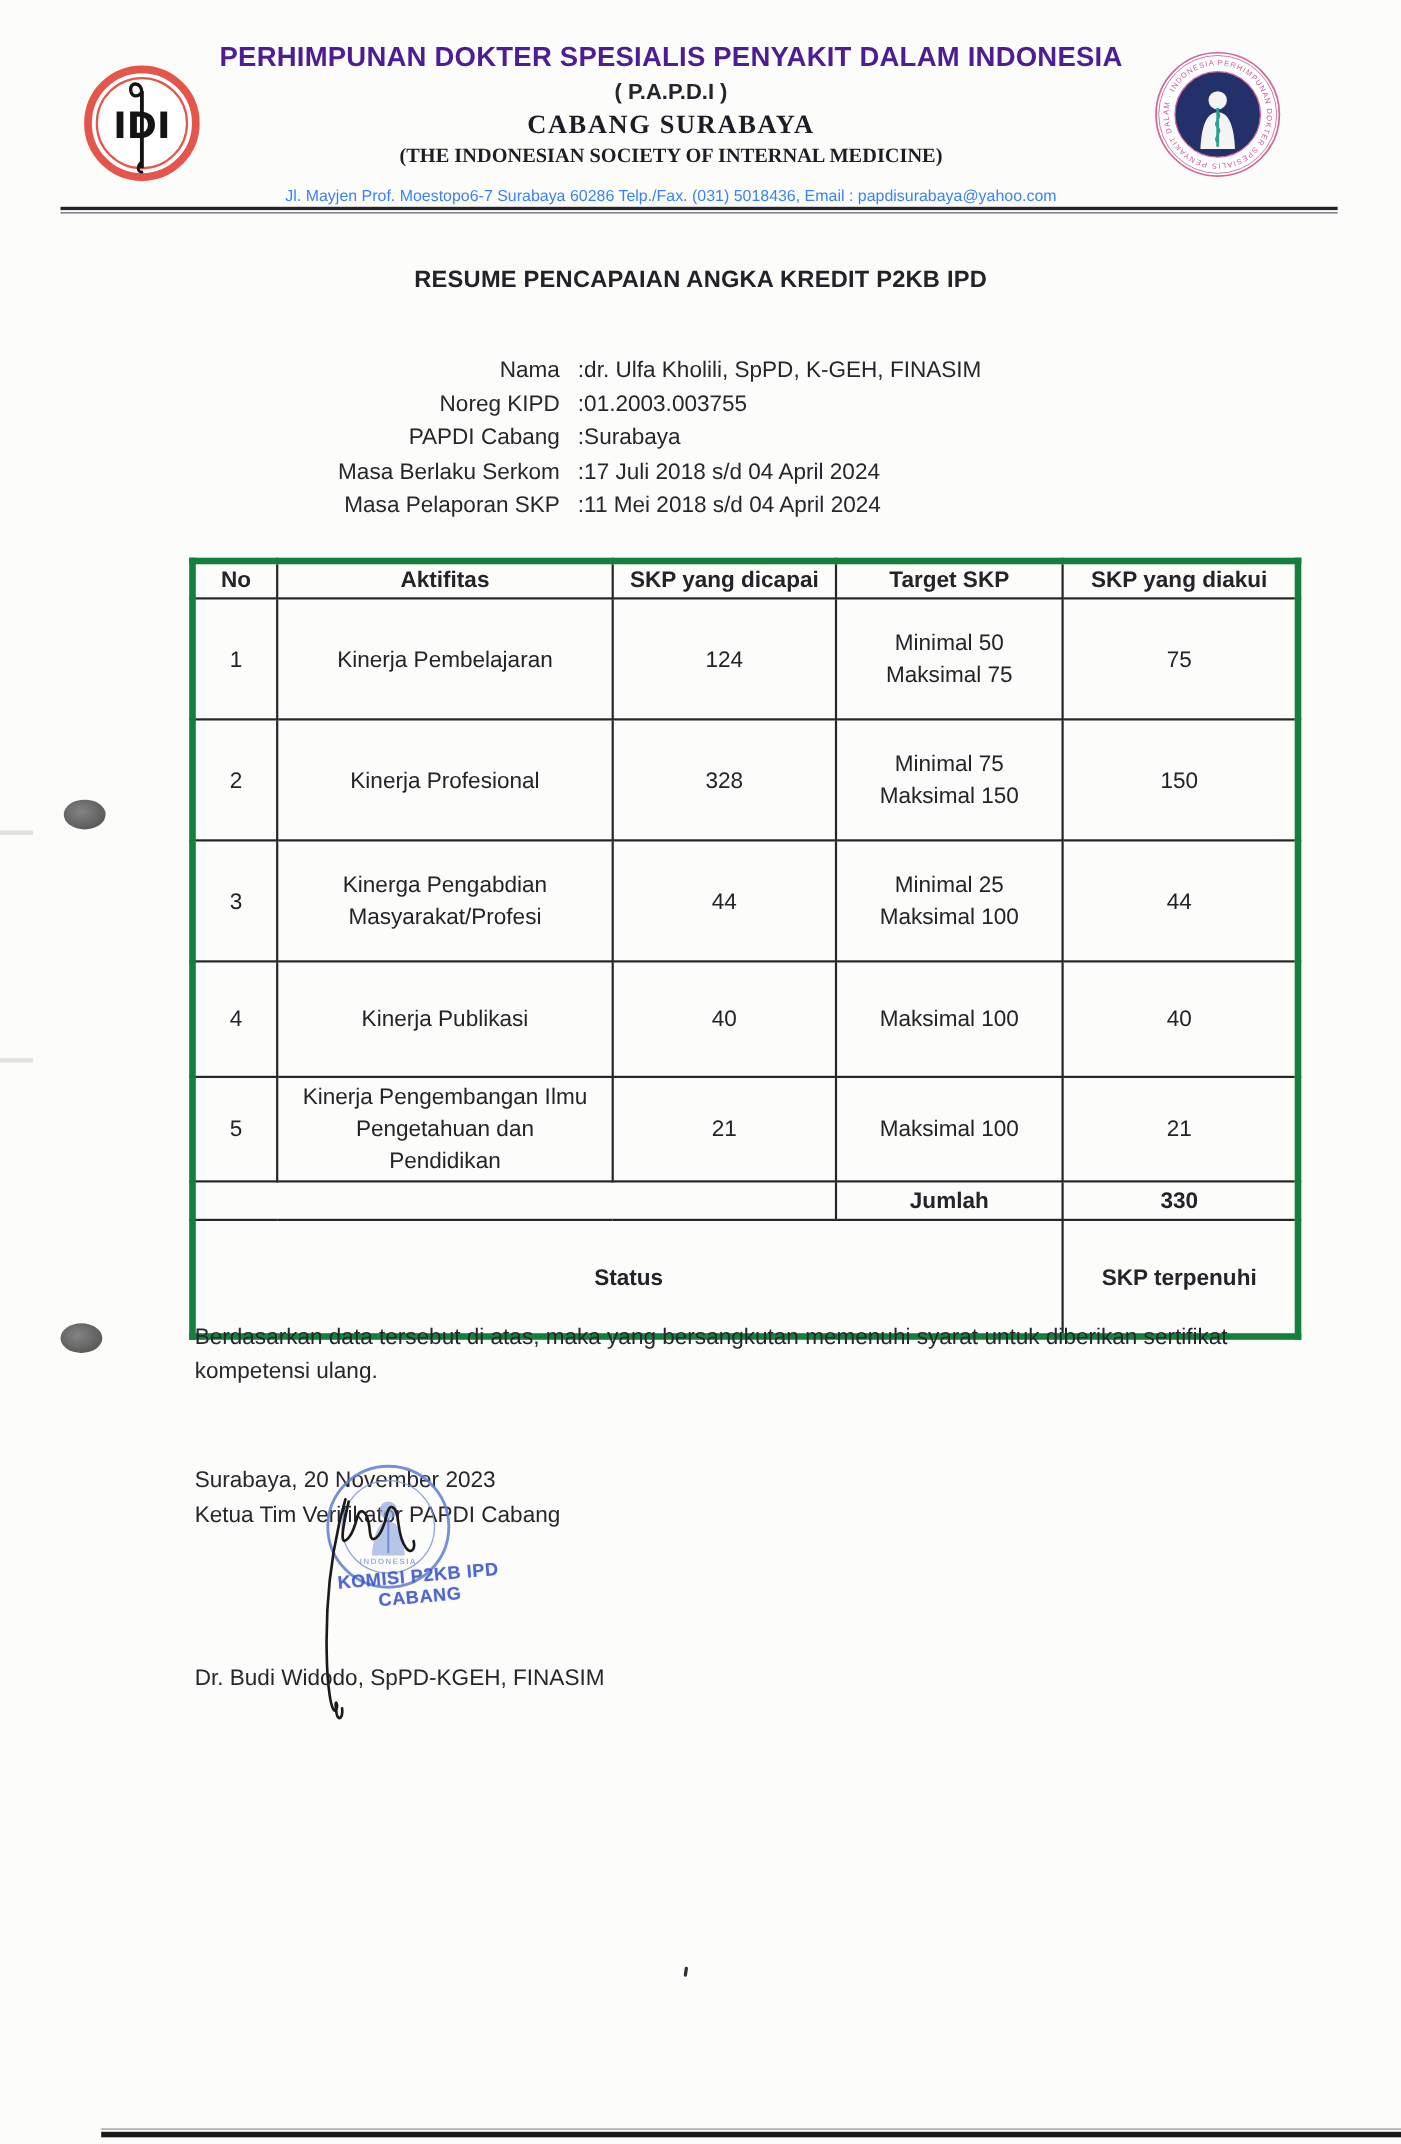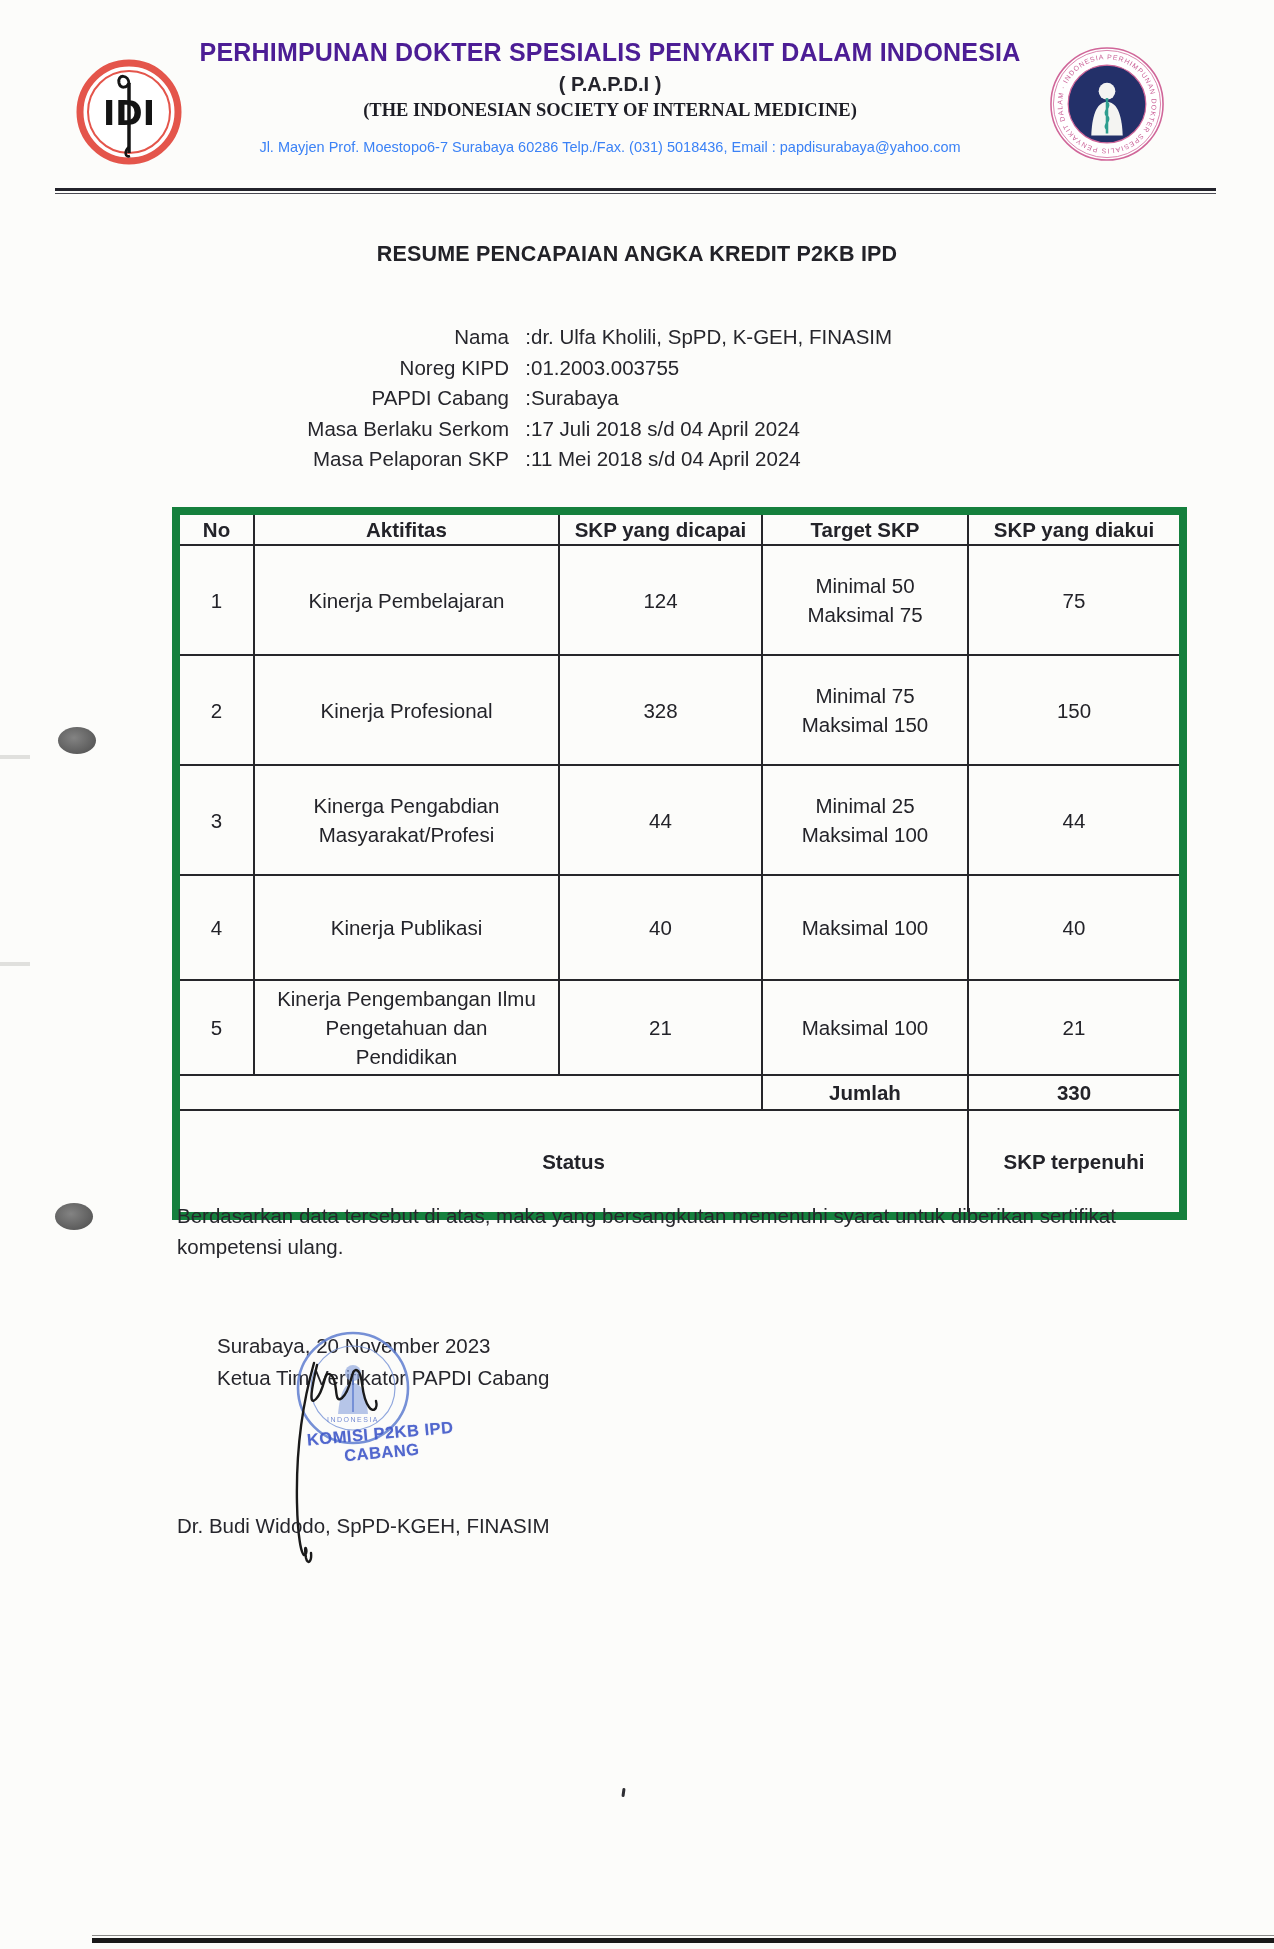--- a/index.html
+++ b/index.html
@@ -25,33 +25,33 @@
     font-size:21.5px;font-weight:bold;color:#222228;letter-spacing:.2px;}
   .fields{position:absolute;left:233px;top:322px;font-size:20.5px;line-height:30.5px;}
   .field-row{display:flex;text-align:right;}
   .field-label{width:276px;}
   .field-colon{width:22px;}
   
   table.skp{position:absolute;left:172px;top:507px;border-collapse:collapse;table-layout:fixed;
     font-size:20.5px;color:#232329;}
   table.skp td,table.skp th{border:2px solid #26262a;text-align:center;vertical-align:middle;
     padding:2px 6px;line-height:29px;}
-  table.skp{border:8px solid #15803d;}
+  table.skp{border:6px solid #15803d;}
   th.c-no{width:61px;} th.c-akt{width:291px;} th.c-dic{width:189px;}
   th.c-tar{width:192px;} th.c-dia{width:198px;}
   tr.hdr{height:34px;} tr.hdr th{font-weight:bold;line-height:22px;}
   tr.r1{height:110px;} tr.r2{height:110px;} tr.r3{height:110px;}
   tr.r4{height:105px;} tr.r5{height:95px;}
   tr.rj{height:31px;} tr.rs{height:106px;}
   .pre{white-space:pre-line;}
   .bold{font-weight:bold;}
   
   .paragraph{position:absolute;left:177px;top:1200px;width:955px;
     font-size:20.5px;line-height:31px;text-align:left;}
-  .signoff{position:absolute;left:177px;top:1330px;font-size:20.5px;line-height:31.5px;margin-left:40px;}
+  .signoff{position:absolute;left:177px;top:1330px;font-size:20.5px;line-height:31.5px;}
   .signer-name{position:absolute;left:177px;top:1514px;font-size:20.5px;}
   
   .stamp-svg{position:absolute;left:291px;top:1326px;width:130px;height:130px;opacity:.85;}
   .stamp-caption{position:absolute;left:296px;top:1424px;width:170px;text-align:center;
     transform:rotate(-5deg);color:#3f57c9;font-weight:bold;font-size:16.5px;line-height:19px;
     letter-spacing:.5px;opacity:.9;text-shadow:0 0 1px rgba(63,87,201,.45);}
   .sig-svg{position:absolute;left:270px;top:1335px;width:200px;height:240px;}
   
   .punch{position:absolute;width:38px;height:27px;border-radius:50%;
     background:radial-gradient(ellipse at 42% 40%,#6e6e6e,#3e3e3e 72%);opacity:.85;}
@@ -71,20 +71,21 @@
     <circle cx="55" cy="55" r="41" fill="#ffffff" stroke="#e4554b" stroke-width="2"></circle>
     <line x1="55" y1="26" x2="55" y2="96" stroke="#141414" stroke-width="3.5"></line>
     <text x="55" y="68" text-anchor="middle" font-family="DejaVu Sans, sans-serif" font-weight="bold" font-size="33" fill="#141414">IDI</text>
     <path d="M55 27 C55 17 43 17 45 26 C46.5 32 53 31 55 26" fill="none" stroke="#141414" stroke-width="3"></path>
     <path d="M55 90 C50 94 51 101 56 99" fill="none" stroke="#141414" stroke-width="2.6"></path>
   </svg>
 
   <div class="lh-center">
     <div class="lh-org">PERHIMPUNAN DOKTER SPESIALIS PENYAKIT DALAM INDONESIA</div>
     <div class="lh-abbr">( P.A.P.D.I )</div>
+    <div class="lh-branch">CABANG SURABAYA</div>
     <div class="lh-eng">(THE INDONESIAN SOCIETY OF INTERNAL MEDICINE)</div>
     <div class="lh-addr2">Jl. Mayjen Prof. Moestopo6-7 Surabaya 60286 Telp./Fax. (031) 5018436, Email : papdisurabaya@yahoo.com</div>
   </div>
 
   <svg class="logo-right" viewBox="0 0 120 120">
     <circle cx="60" cy="60" r="57" fill="#ffffff" stroke="#d06699" stroke-width="1.6"></circle>
     <circle cx="60" cy="60" r="54.5" fill="none" stroke="#d06699" stroke-width=".8"></circle>
     <circle cx="60" cy="60" r="39.5" fill="#233069" stroke="#d06699" stroke-width="1.2"></circle>
     <defs>
         <path id="ringPath" d="M 60,14.5 a 45.5,45.5 0 1 1 -0.01,0" fill="none"></path>

